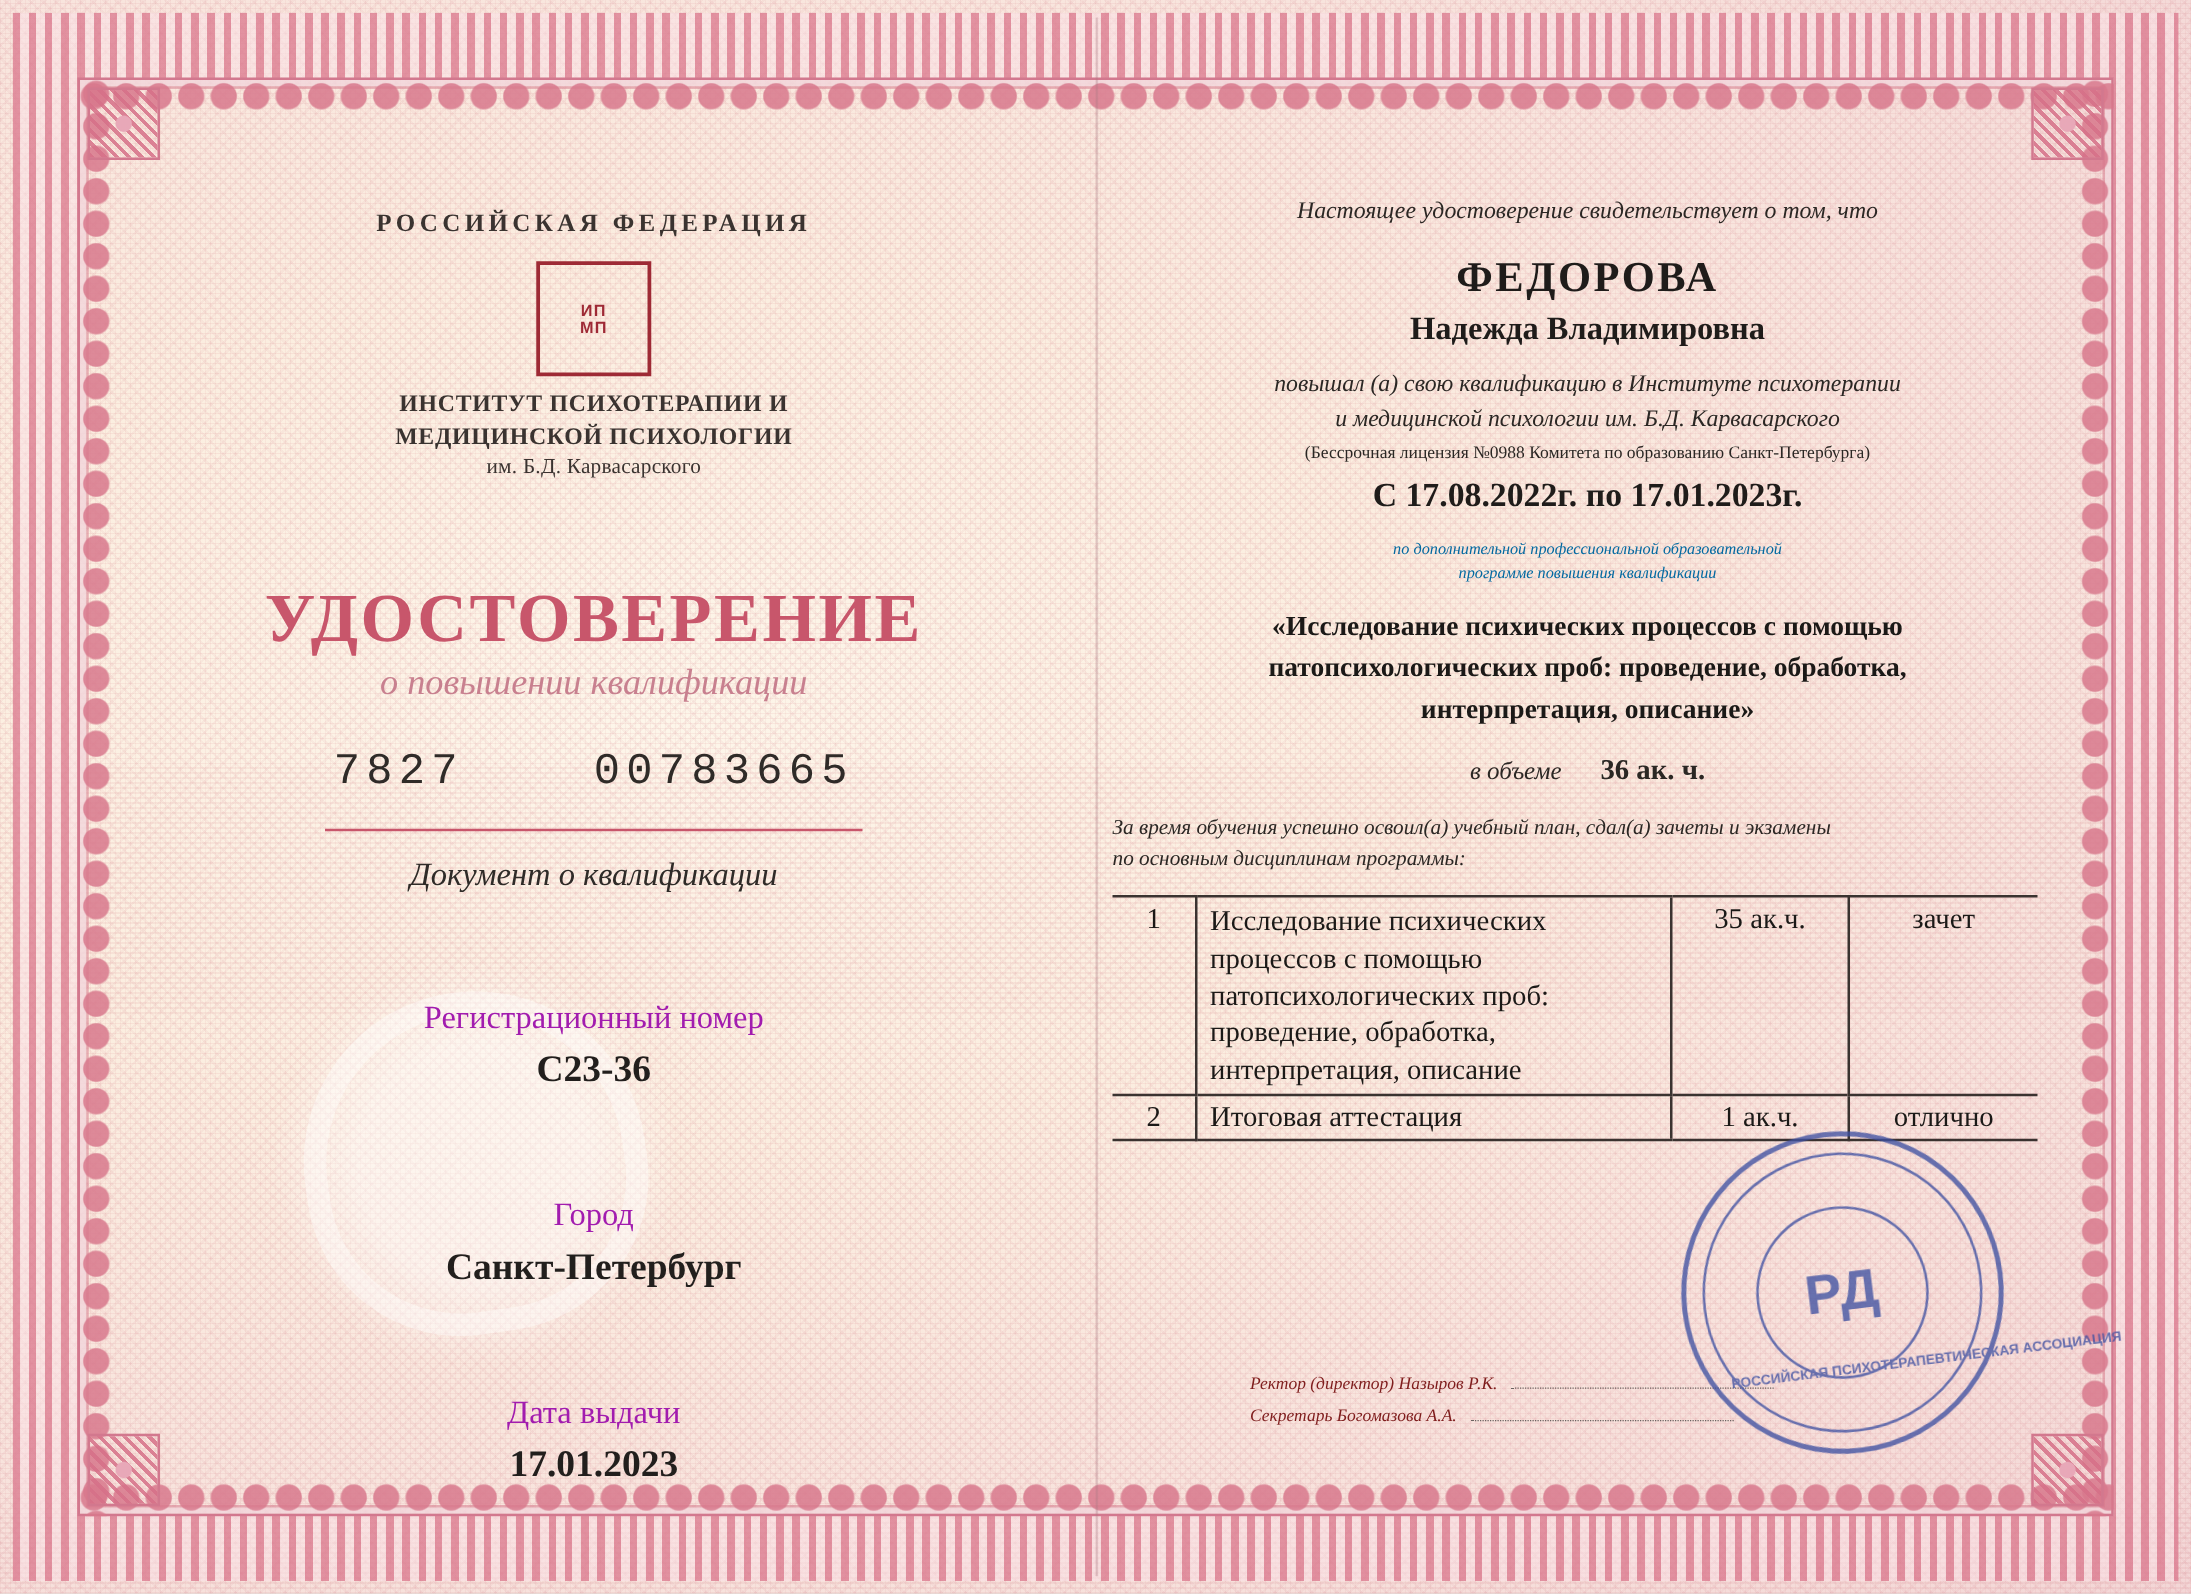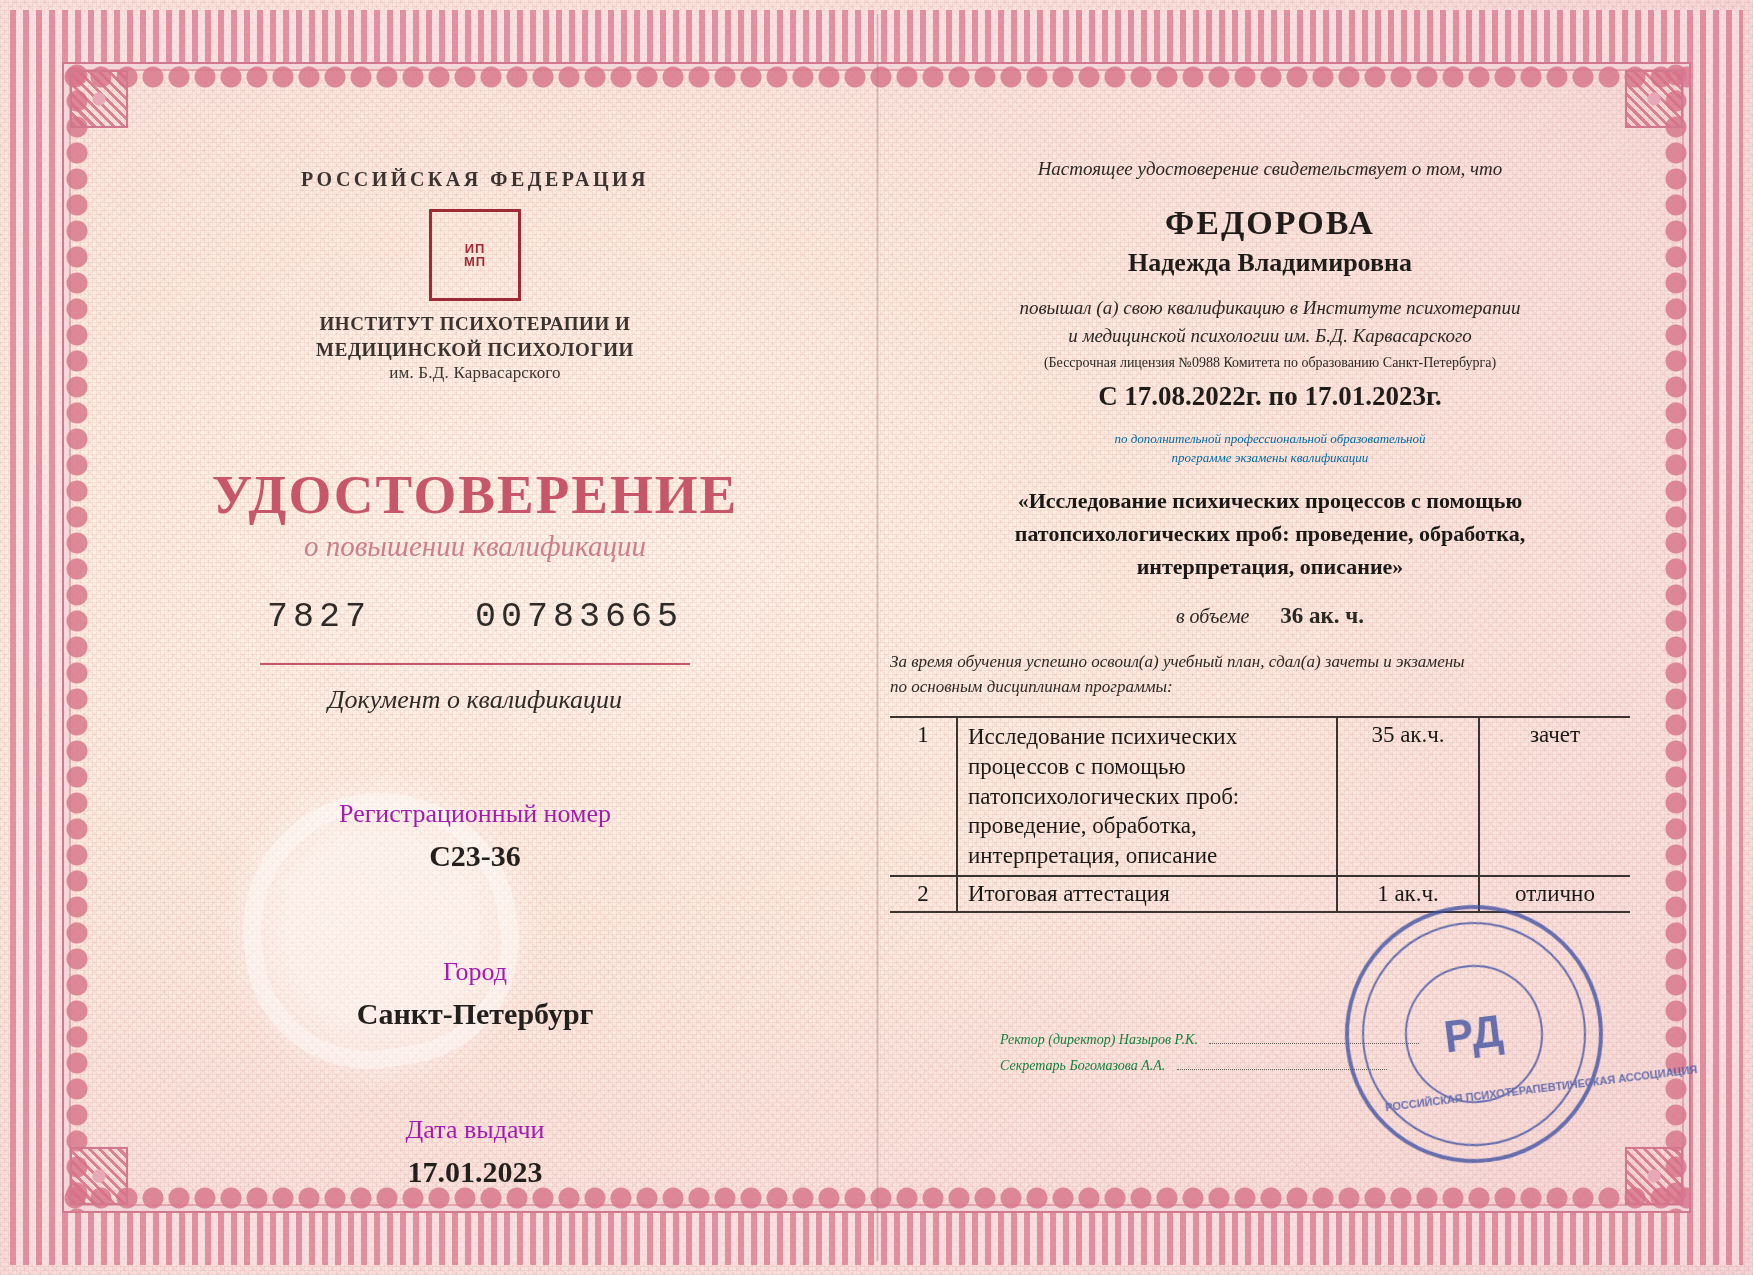--- a/index.html
+++ b/index.html
@@ -178,21 +178,21 @@
   }
   table.disc td.num{width:46px;text-align:center;border-right:2px solid #3a3330;}
   table.disc td.hours{width:120px;text-align:center;border-left:2px solid #3a3330;border-right:2px solid #3a3330;}
   table.disc td.mark{width:130px;text-align:center;}
   table.disc tr.top td{border-top:2px solid #3a3330;}
   table.disc tr.last td{border-bottom:2px solid #3a3330;}
   .cell-lines{line-height:1.3;}
 
   
   .sign{
-    position:absolute;left:1000px;top:1032px;width:520px;font-size:14px;font-style:italic;color:#15803d;
+    position:absolute;left:1000px;top:1100px;width:520px;font-size:14px;font-style:italic;color:#7f1d1d;
   }
   .sign div{margin-bottom:10px;}
   .sign .dots{display:inline-block;border-bottom:1px dotted #6a625f;width:210px;margin-left:8px;}
 
   
   .stamp{
     position:absolute;left:1345px;top:905px;width:250px;height:250px;
     border:4px solid #3d4fa1;border-radius:50%;
     color:#3d4fa1;opacity:.78;transform:rotate(-7deg);
   }
@@ -280,21 +280,21 @@
       <div class="r-line">
         <div>повышал (а) свою квалификацию в Институте психотерапии</div>
         <div>и медицинской психологии им. Б.Д. Карвасарского</div>
       </div>
       <div class="r-licence">(Бессрочная лицензия №0988 Комитета по образованию Санкт-Петербурга)</div>
 
       <div class="r-period">С 17.08.2022г. по 17.01.2023г.</div>
 
       <div class="r-prog">
         <div>по дополнительной профессиональной образовательной</div>
-        <div>программе экзамены квалификации</div>
+        <div>программе повышения квалификации</div>
       </div>
 
       <div class="r-course">
         <div>«Исследование психических процессов с помощью</div>
         <div>патопсихологических проб: проведение, обработка,</div>
         <div>интерпретация, описание»</div>
       </div>
 
       <div class="r-volume">
         <span>в объеме</span>

